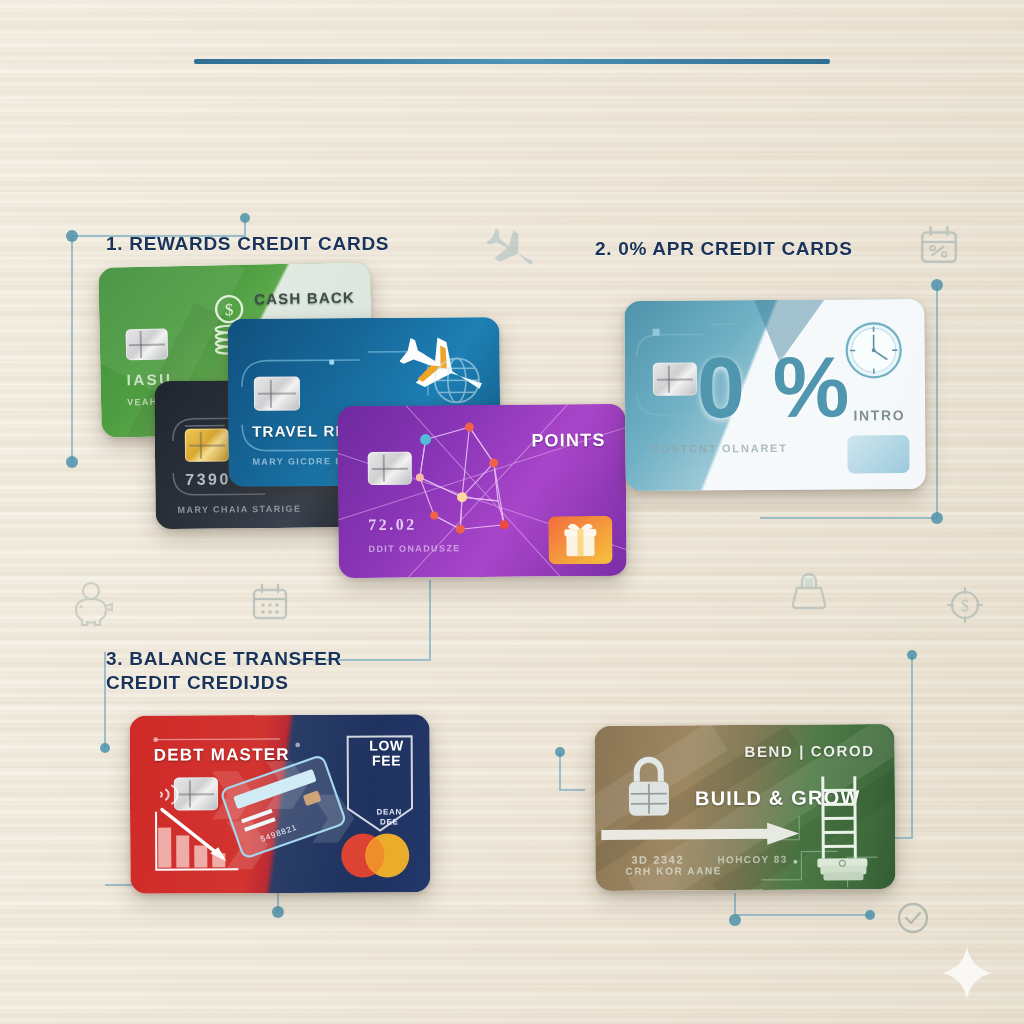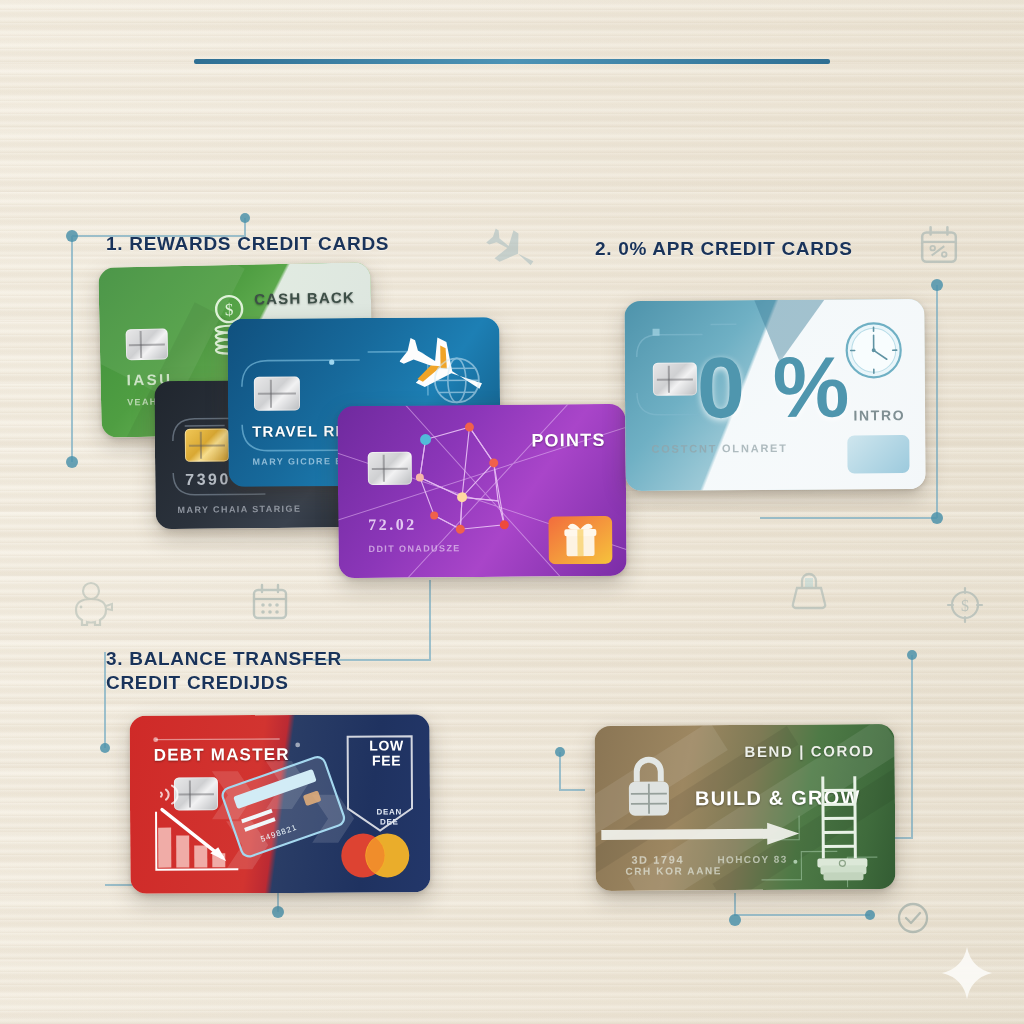--- a/index.html
+++ b/index.html
@@ -544,19 +544,19 @@
           <path d="M16 18 H48 M16 32 H48 M16 46 H48 M16 60 H48 M16 74 H48"></path>
         </g>
         <g>
           <rect x="10" y="86" width="50" height="9" rx="2" fill="#dce8d8"></rect>
           <rect x="13" y="93" width="46" height="9" rx="2" fill="#cfdfcb"></rect>
           <rect x="16" y="100" width="40" height="8" rx="2" fill="#c2d4bd"></rect>
           <circle cx="35" cy="91" r="3" fill="none" stroke="#8ba387" stroke-width="1.2"></circle>
         </g>
       </svg>
 
-      <div class="card-meta" style="left:36px; top:128px; color:#e3e6dc; font-size:11px; letter-spacing:1.6px;">3D 1794</div>
+      <div class="card-meta" style="left:36px; top:128px; color:#e3e6dc; font-size:11px; letter-spacing:1.6px;">3D 2342</div>
       <div class="card-meta" style="left:122px; top:129px; color:#d9ded2; font-size:10px; letter-spacing:1.4px;">HOHCOY 83</div>
       <div class="card-meta" style="left:30px; bottom:14px; color:#e1e5da; font-size:10px; letter-spacing:1.6px;">CRH KOR AANE</div>
     </div>
   </div>
 
 </div>
 
 </body></html>

